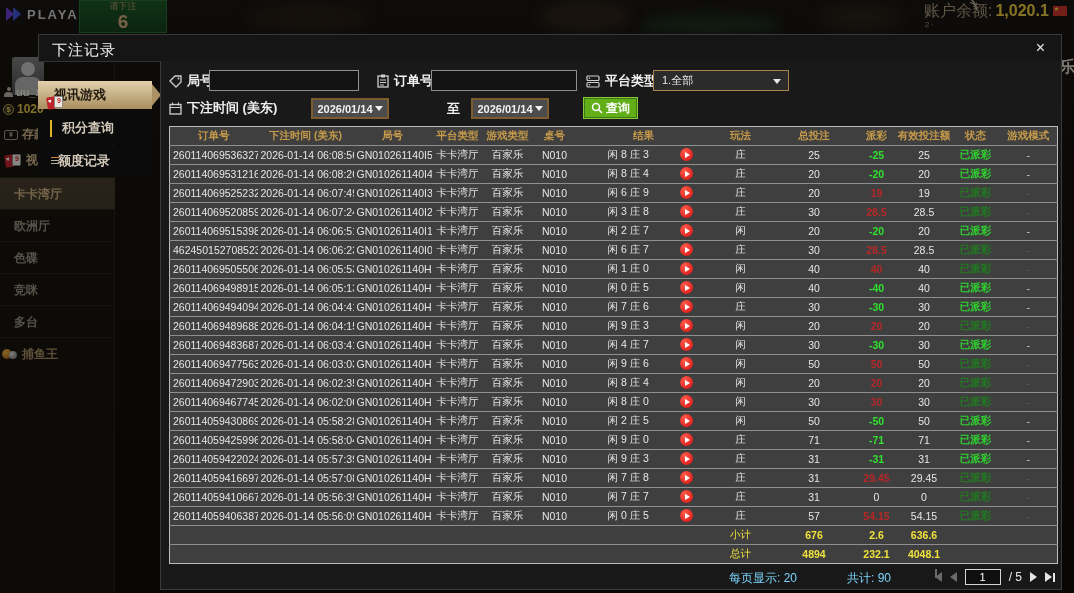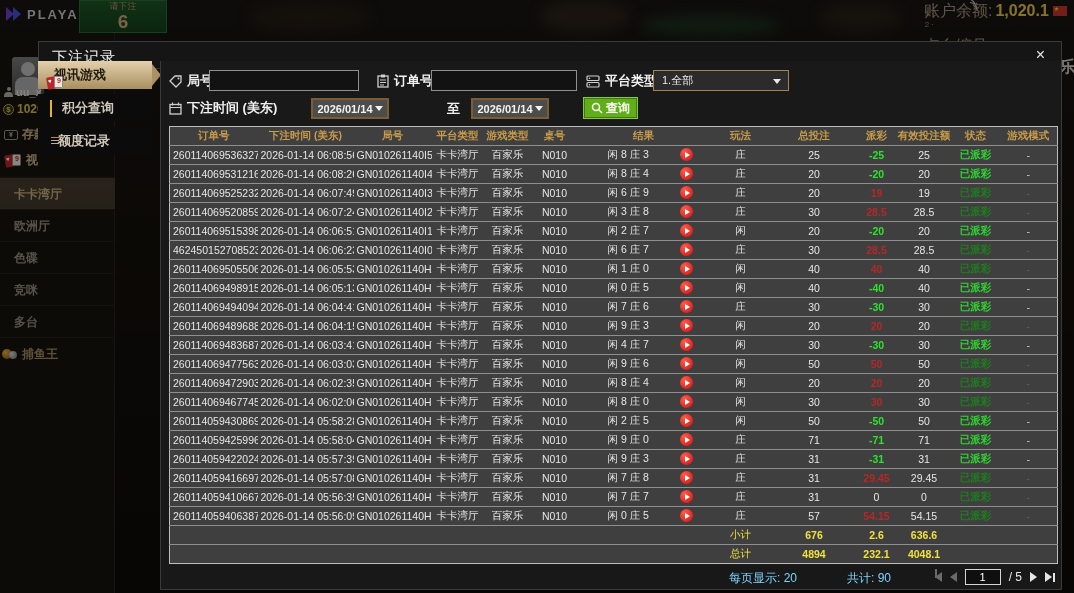--- a/index.html
+++ b/index.html
@@ -63,30 +63,30 @@
   .hall.fish { display:flex; align-items:center; gap:4px; padding-left:2px; color:#a08a5e; }
   .fish-ic { width:16px; height:14px; position:relative; }
   .fish-ic::before { content:''; position:absolute; left:0; top:2px; width:10px; height:10px; border-radius:50%;
                      background:radial-gradient(circle at 35% 35%,#e8b13c,#8a4a14); }
   .fish-ic::after { content:''; position:absolute; left:7px; top:4px; width:8px; height:8px; border-radius:50%;
                     background:radial-gradient(circle at 35% 35%,#d8d8d8,#6a6a6a); }
   .dim { position:absolute; inset:0; background:rgba(0,0,0,0.42); }
 
   
   .modal { position:absolute; left:38px; top:33px; width:1024px; height:557px; }
-  .titlebar { position:absolute; left:0; top:8px; width:1024px; height:28px; background:#151515;
+  .titlebar { position:absolute; left:0; top:1px; width:1024px; height:28px; background:#151515;
               border:1px solid #3a3a3a; border-bottom:1px solid #323232; }
   .title { position:absolute; left:13px; top:6px; color:#f0f0f0; font-size:15px; letter-spacing:1px; }
   .close-x { position:absolute; right:16px; top:5px; color:#e8e8e8; font-size:16px; line-height:16px; cursor:pointer; }
 
   .menu { position:absolute; left:0; top:28px; width:122px; }
   .menu-item { position:relative; width:114px; height:28px; margin-bottom:5px; background:#0b0b0b;
                display:flex; align-items:center; gap:7px; padding-left:9px;
                color:#cfc6b8; font-size:13px; font-weight:bold; cursor:pointer; }
-  .menu-item.active { background:linear-gradient(180deg,#e3d1ac,#a98f60); color:#201a10; }
+  .menu-item.active { background:linear-gradient(180deg,#e3d1ac,#a98f60); color:#201a10;margin-top:20px; }
   .menu-item.active::after { content:''; position:absolute; right:-9px; top:50%; margin-top:-11px;
                border-left:9px solid #ab9164; border-top:11px solid transparent; border-bottom:11px solid transparent; }
   .cards-ic { width:17px; height:16px; position:relative; flex:none; }
   .cards-ic .c1 { position:absolute; left:0; top:2px; width:9px; height:12px; border-radius:1.5px;
                   background:#bf232b; transform:rotate(-10deg); }
   .cards-ic .c1::after { content:'♥'; position:absolute; left:1.5px; top:1px; color:#fff; font-size:6px; }
   .cards-ic .c2 { position:absolute; left:7px; top:1px; width:9px; height:12px; border-radius:1.5px;
                   background:#ece8e0; border:0.5px solid #888; }
   .cards-ic .c2::after { content:'9'; position:absolute; right:1px; top:0px; color:#bf232b; font-size:7px; font-weight:bold; }
   .gem-ic { width:11px; height:11px; flex:none; margin:0 3px; border:1.5px solid #e2b52e; transform:rotate(45deg);

